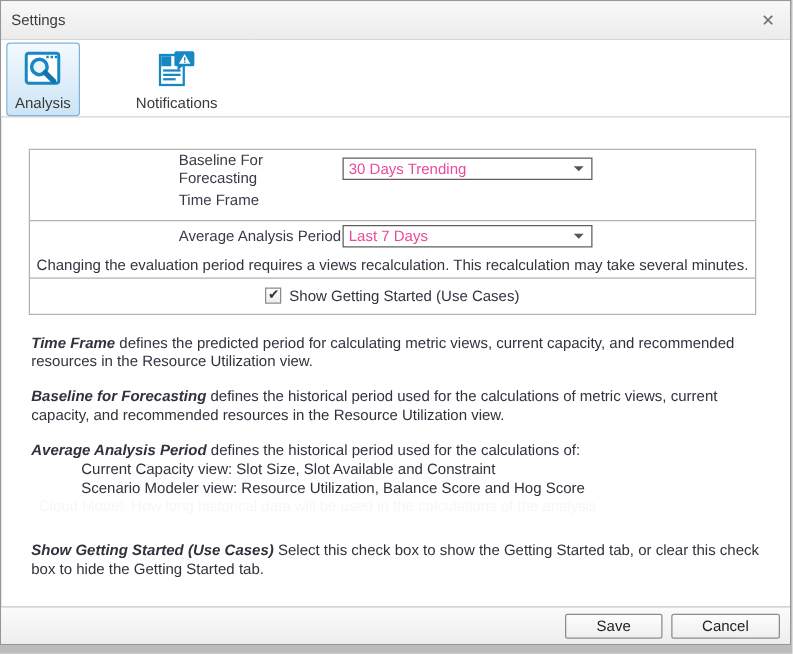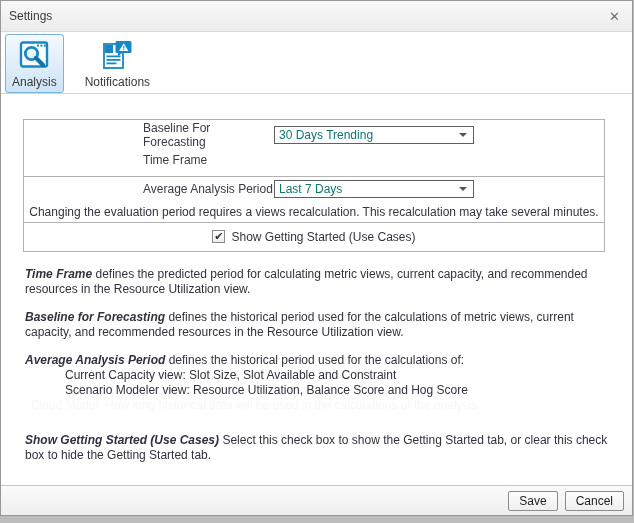--- a/index.html
+++ b/index.html
@@ -29,20 +29,21 @@
     font-size:13px; color:#6f6f6f; cursor:pointer;
     padding:0 4px; line-height:1;
   }
   
   .tabstrip {
     height:62px;
     background:#ffffff;
     border-bottom:1px solid #d4d4d4;
     display:flex; align-items:flex-start;
     padding:1px 0 0 4px;
+    gap:24px;
   }
   .tab {
     height:59px; margin-top:1px;
     display:flex; flex-direction:column; align-items:center; justify-content:space-between;
     padding:4px 6px 3px 6px;
     border:1px solid transparent;
     border-radius:3px;
     cursor:pointer;
   }
   .tab.selected {
@@ -71,21 +72,21 @@
   }
   .form-label {
     width:131px; font-size:12px; color:#3a3a48;
   }
   .combo {
     width:200px; height:18px;
     border:1px solid #5f5f5f;
     background:#fff;
     display:flex; align-items:center;
     padding:0 6px 0 4px;
-    font-size:12px; color:#0f766e;
+    font-size:12px; color:#ec4899;
     cursor:pointer;
   }
   .combo .combo-value { flex:1; white-space:nowrap; overflow:hidden; }
   .combo-arrow {
     width:0; height:0;
     border-left:4px solid transparent;
     border-right:4px solid transparent;
     border-top:4px solid #555;
   }
   .recalc-note {
@@ -122,21 +123,21 @@
     display:flex; align-items:center; justify-content:flex-end;
     padding:0 8px; gap:7px;
   }
   .btn {
     height:20px; min-width:44px;
     background:linear-gradient(#fdfdfd,#efefef);
     border:1px solid #8c8c8c;
     border-radius:2px;
     font-size:12px; color:#222;
     font-family:"Liberation Sans", sans-serif;
-    padding:1px 10px; cursor:pointer;
+    padding:1px 24px; cursor:pointer;
   }
 </style>
 </head>
 <body>
 
 <div class="dialog">
 
   <div class="titlebar">
     <span class="title">Settings</span>
     <span class="close-btn">✕</span>

